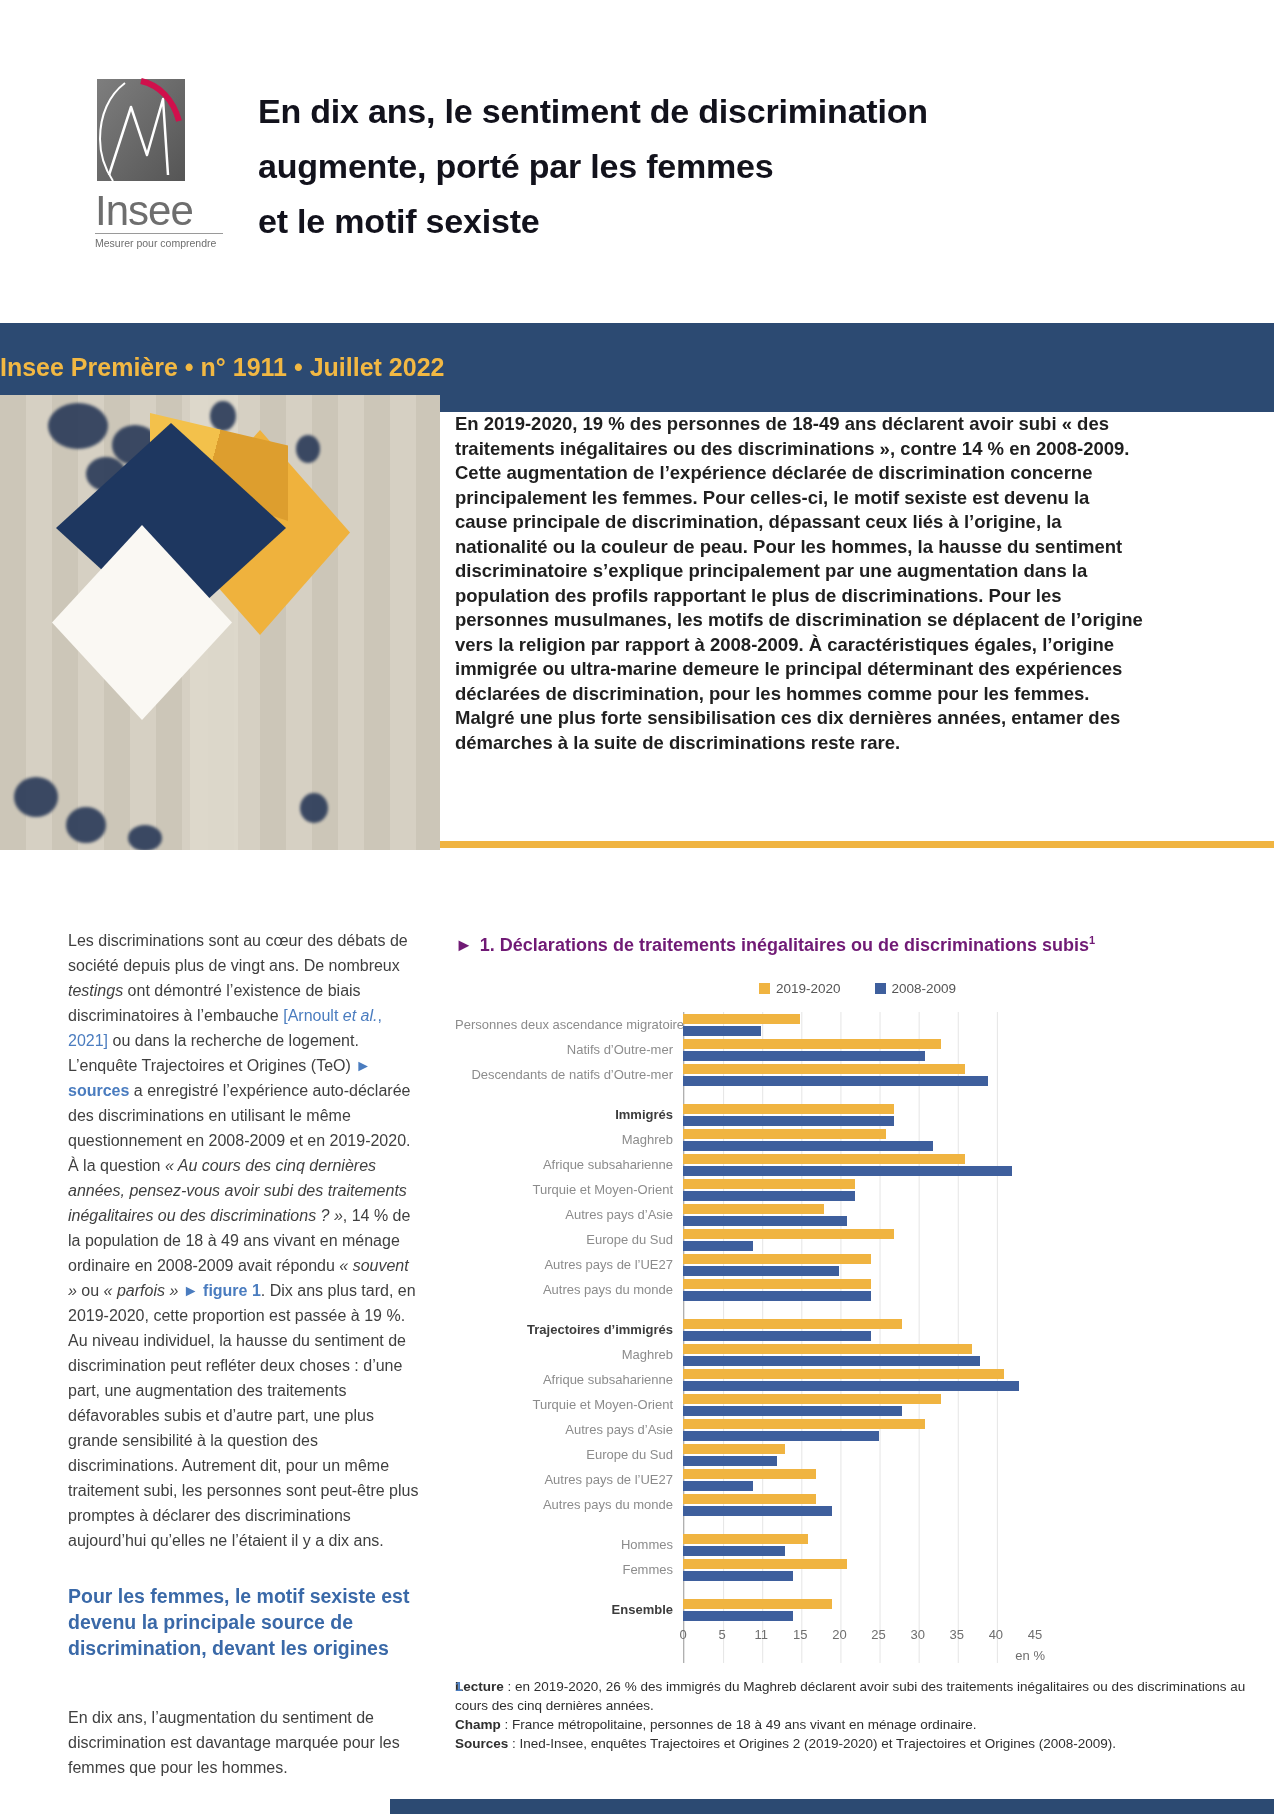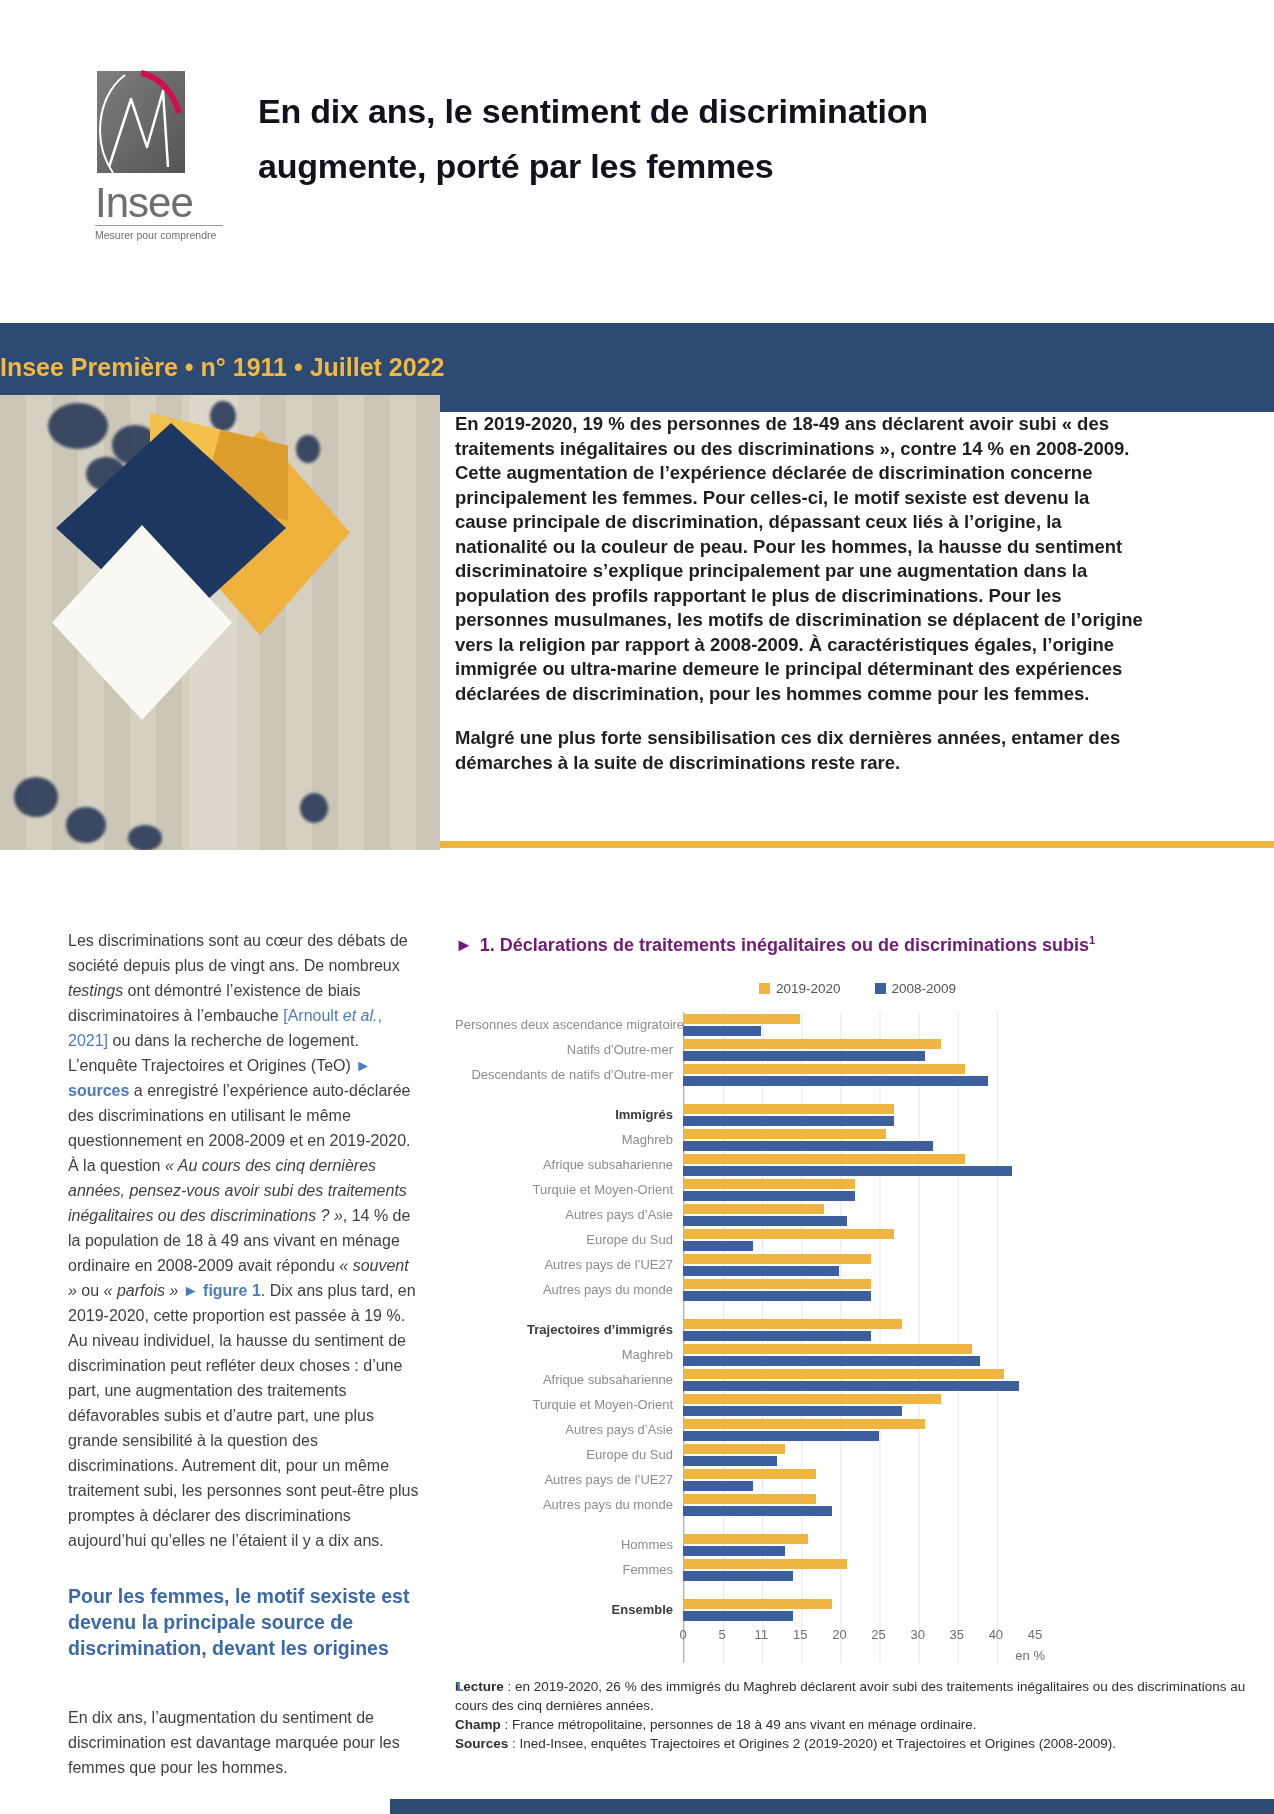--- a/index.html
+++ b/index.html
@@ -1,20 +1,20 @@
 <!DOCTYPE html>
 <html><head>
 <meta charset="utf-8">
 <style>
   html,body{margin:0;padding:0;background:#ffffff;}
   .page{position:relative;width:1274px;height:1814px;background:#ffffff;overflow:hidden;
         font-family:"Liberation Sans",sans-serif;color:#3f3f3f;}
 
   
-  .logo-block{position:absolute;left:95px;top:69px;width:130px;}
+  .logo-block{position:absolute;left:95px;top:77px;width:130px;}
   .logo-word{font-size:42px;color:#6e6e6e;letter-spacing:-1px;line-height:44px;margin-top:2px;}
   .logo-tag{font-size:10.5px;color:#6e6e6e;border-top:1px solid #9a9a9a;padding-top:3px;width:128px;}
   .title-block{position:absolute;left:258px;top:84px;font-size:34px;font-weight:800;
                color:#12121c;line-height:55px;letter-spacing:-0.2px;}
 
   
   .banner{position:absolute;left:0;top:323px;width:1274px;height:89px;background:#2c4a72;
           display:flex;align-items:center;box-sizing:border-box;padding-right:244px;}
   .banner-text{color:#f2b843;font-size:25px;font-weight:700;}
 
@@ -29,21 +29,21 @@
   .shp-flag{left:150px;top:18px;width:138px;height:108px;z-index:3;
             background:linear-gradient(105deg,#f3c14b 0 45%,#dd9e2e 45%);
             clip-path:polygon(0 0,100% 30%,100% 100%,0 58%);}
   .shp-navy{left:56px;top:28px;width:230px;height:210px;background:#1e3760;
             clip-path:polygon(50% 0,100% 50%,50% 100%,0 50%);z-index:4;}
   .shp-white{left:52px;top:130px;width:180px;height:195px;background:#faf8f3;
              clip-path:polygon(50% 0,100% 50%,50% 100%,0 50%);z-index:5;}
 
   .hero-intro{position:absolute;left:455px;top:412px;width:690px;}
   .hero-intro p{margin:0;font-size:18.5px;font-weight:700;line-height:24.5px;color:#1f1f1f;}
-  .hero-intro p + p{margin-top:20px;}
+  .hero-intro p + p{}
   .yellow-rule{position:absolute;left:440px;top:841px;width:834px;height:7px;background:#f0b441;}
 
   
   .article-col{position:absolute;left:68px;top:928px;width:352px;font-size:16px;line-height:25px;color:#3f3f3f;}
   .article-col p{margin:0;}
   .article-heading{margin-top:30px;margin-bottom:44px;font-size:19.5px;line-height:26px;
                    font-weight:700;color:#3a69a8;}
   .seg-i{font-style:italic;}
   .seg-b{font-weight:700;}
   .seg-link{color:#4a7cbf;}
@@ -100,20 +100,21 @@
       <path d="M46 4 C 64 8 78 22 84 44" stroke="#d0104c" stroke-width="6" fill="none"></path>
       <path d="M14 98 L36 30 L52 78 L68 22 L73 98" stroke="#ffffff" stroke-width="2.5" fill="none" stroke-linejoin="round"></path>
     </svg>
     <div class="logo-word">Insee</div>
     <div class="logo-tag">Mesurer pour comprendre</div>
   </div>
 
   <div class="title-block">
     <div>En dix ans, le sentiment de discrimination</div>
     <div>augmente, porté par les femmes</div>
+    <div>et le motif sexiste</div>
   </div>
 
   <div class="banner">
     <span class="banner-text">Insee Première • n° 1911 • Juillet 2022</span>
   </div>
 
   <div class="hero-photo">
     <div class="cross-strip"></div>
     <div class="blob" style="left:48px;top:8px;width:60px;height:46px;"></div>
     <div class="blob" style="left:112px;top:30px;width:46px;height:40px;"></div>

